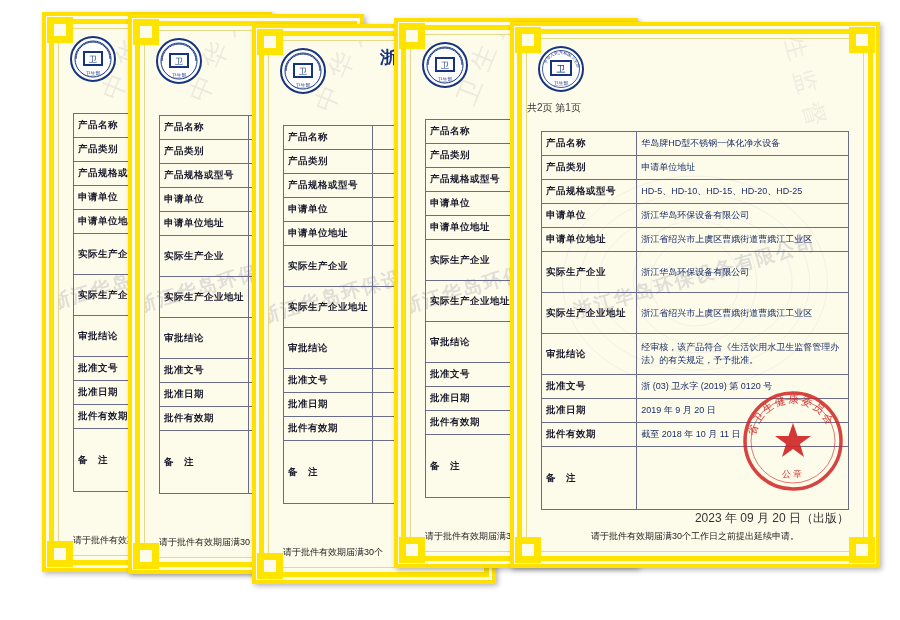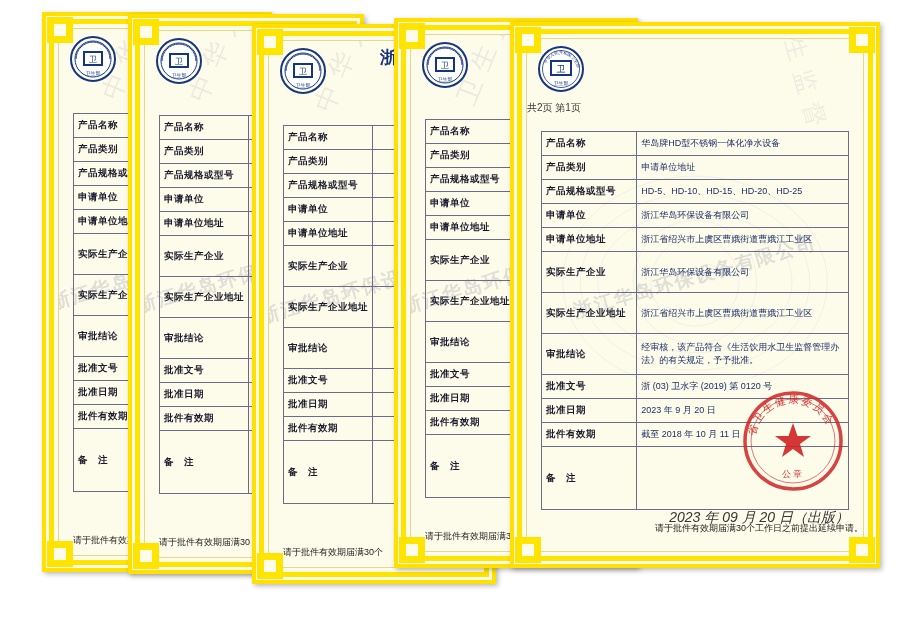--- a/index.html
+++ b/index.html
@@ -173,32 +173,31 @@
   td.val {
     color: #1b2f6b;
     font-size: 9px;
   }
   tr.tall td { height: 34px; }
   tr.note td { height: 56px; }
 
   .footer-note {
     position: absolute;
     left: 0; right: 0;
-    bottom: 16px;
-    text-align: right;
+    bottom: 8px;
+    text-align: center;
     font-size: 9px;
     color: #222;
   }
   .issue-date {
     position: absolute;
     right: 14px;
     bottom: 24px;
-    font-size: 14px;
+    font-size: 12px;
     color: #333;
-    font-style: italic;
   }
 
   
   .seal {
     position: absolute;
     right: 18px;
     bottom: 58px;
     width: 104px;
     height: 104px;
     pointer-events: none;
@@ -621,21 +620,21 @@
         <tr class="tall">
           <td class="lbl">审批结论</td>
           <td class="val">经审核，该产品符合《生活饮用水卫生监督管理办法》的有关规定，予予批准。</td>
         </tr>
         <tr>
           <td class="lbl">批准文号</td>
           <td class="val">浙 (03) 卫水字 (2019) 第 0120 号</td>
         </tr>
         <tr>
           <td class="lbl">批准日期</td>
-          <td class="val">2023 年 9 月 20 日</td>
+          <td class="val">2019 年 9 月 20 日</td>
         </tr>
         <tr>
           <td class="lbl">批件有效期</td>
           <td class="val">截至 2018 年 10 月 11 日</td>
         </tr>
         <tr class="note">
           <td class="lbl">备　注</td>
           <td class="val"></td>
         </tr>
       </tbody>

